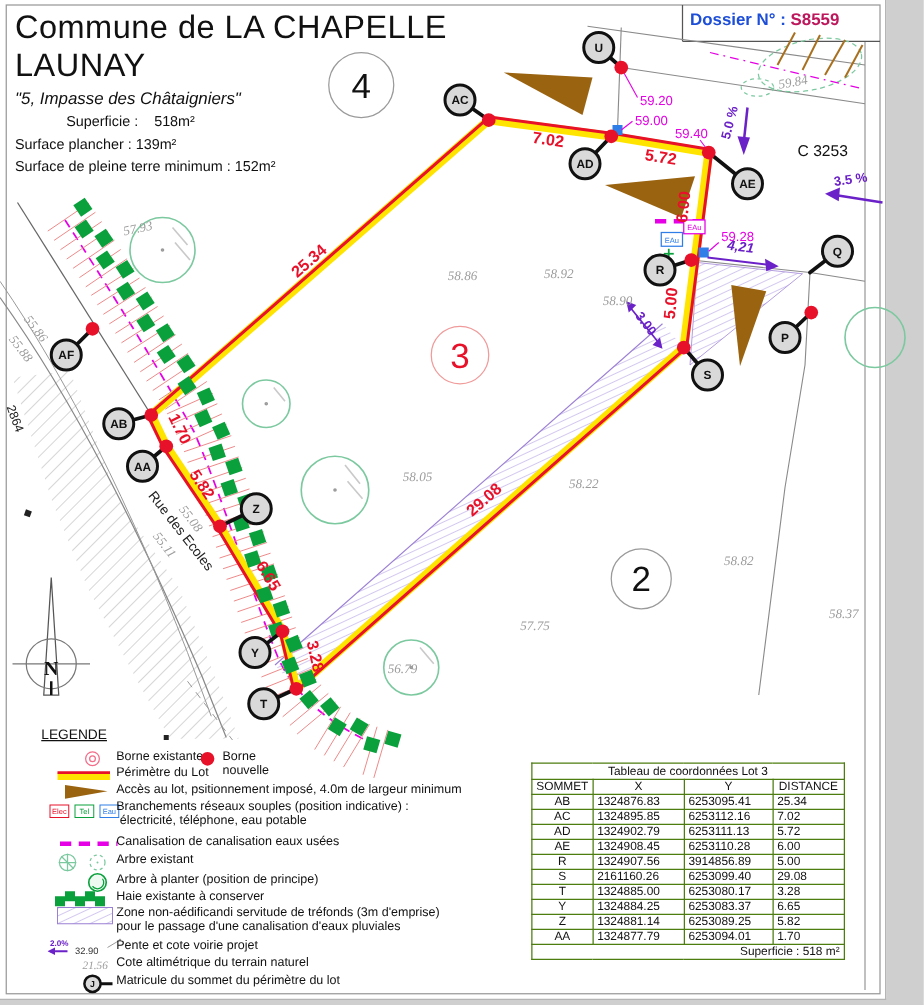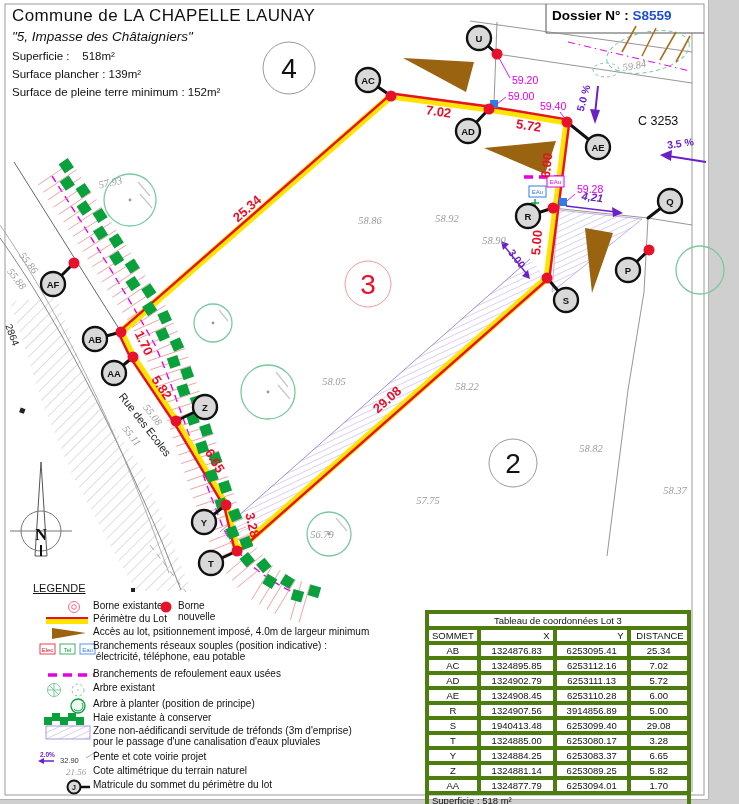--- a/index.html
+++ b/index.html
@@ -14,49 +14,49 @@
   .vtx{fill:#111;font:bold 9.5px "Liberation Sans",sans-serif;text-anchor:middle;}
   .pnum{fill:#111;font:28px "Liberation Sans",sans-serif;text-anchor:middle;}
   .pnum3{fill:#e8112a;font:28px "Liberation Sans",sans-serif;text-anchor:middle;}
   .small-black{fill:#222;font:10px "Liberation Sans",sans-serif;text-anchor:middle;}
   .street-name{fill:#222;font:11px "Liberation Sans",sans-serif;text-anchor:middle;}
   .cref{fill:#111;font:12.5px "Liberation Sans",sans-serif;}
   .tiny{font:6px "Liberation Sans",sans-serif;text-anchor:middle;}
 
   
   #hdr{position:absolute;left:12px;top:6px;width:430px;color:#111;}
-  #hdr .t1{font-size:17px;letter-spacing:.4px;}
+  #hdr .t1{font-size:26px;letter-spacing:.4px;}
   #hdr .t2{font-style:italic;font-size:13.5px;margin-top:3px;}
   #hdr .t3{font-weight:bold;font-size:18px;margin-top:6px;}
   #hdr .t4{font-size:11.5px;margin-top:6px;}
-  .pre{white-space:pre;}
+  .pre{white-space:pre;margin-left:41px;}
   #dossier{position:absolute;left:552px;top:8px;font-size:13.5px;font-weight:bold;white-space:pre;}
-  #dossier .lbl{color:#000000;}
-  #dossier .val{color:#1d4ed8;}
+  #dossier .lbl{color:#1d4ed8;}
+  #dossier .val{color:#be185d;}
 
   
   #legend{position:absolute;left:18px;top:578px;width:410px;font-size:10px;color:#111;}
   #legend .lg-title{position:absolute;left:15px;top:4px;font-size:11px;text-decoration:underline;}
   .lg-row{position:absolute;left:0;height:14px;}
   .lg-sym{position:absolute;left:20px;width:64px;height:16px;}
   .lg-txt{position:absolute;left:75px;top:1px;white-space:pre;}
   .lg-txt2{position:absolute;left:75px;top:12px;white-space:pre;}
   .lg-sym2{position:absolute;left:138px;width:22px;height:16px;}
   .lg-txtB{position:absolute;left:160px;top:1px;}
 
   
   #coord-wrap{position:absolute;left:425px;top:610px;}
   table.coord{border-collapse:collapse;font-size:9.5px;color:#111;}
-  table.coord td,table.coord th{border:4px solid #4d7c0f;padding:0 3px;height:11px;line-height:11px;font-weight:normal;}
+  table.coord td,table.coord th{border:1px solid #4d7c0f;padding:0 3px;height:11px;line-height:11px;font-weight:normal;}
   table.coord .t-title td{text-align:center;height:12px;}
-  table.coord th{text-align:right;}
+  table.coord th{text-align:center;}
   td.c{text-align:center;width:40px;}
-  td.n{text-align:center;}
+  td.n{text-align:left;}
   td.x{width:66px;} td.y{width:64px;} td.d{width:50px;}
-  table.coord .t-foot td{text-align:left;}
+  table.coord .t-foot td{text-align:right;}
 
   #foot{position:absolute;left:438px;top:769px;font-size:10px;color:#111;line-height:14.5px;}
 </style>
 </head>
 <body>
 
 <div id="paper"></div>
 
 <svg id="plan-svg" width="739" height="804" viewBox="0 0 739 804" style="position:absolute;left:0;top:0;">
   <defs>
@@ -478,21 +478,21 @@
           <text x="49.5" y="12.5" class="tiny" fill="#2f7ee8">Eau</text>
     </svg></span>
     <span class="lg-txt">Branchements réseaux souples (position indicative) :</span>
     <span class="lg-txt2"> électricité, téléphone, eau potable</span>
   </div>
 
   <div class="lg-row" style="top:89px">
     <span class="lg-sym"><svg width="64" height="16">
           <line x1="10" y1="8" x2="56" y2="8" stroke="#e500e5" stroke-width="3.5" stroke-dasharray="9 6"></line>
         </svg></span>
-    <span class="lg-txt">Branchements de refoulement eaux usées</span>
+    <span class="lg-txt">Canalisation de canalisation eaux usées</span>
   </div>
 
   <div class="lg-row" style="top:103px">
     <span class="lg-sym"><svg width="64" height="18">
       <circle cx="16" cy="9" r="6.5" fill="none" stroke="#7cc9a0"></circle>
           <line x1="9" y1="9" x2="23" y2="9" stroke="#7cc9a0"></line>
           <line x1="16" y1="2" x2="16" y2="16" stroke="#7cc9a0"></line>
           <line x1="11" y1="4" x2="21" y2="14" stroke="#7cc9a0"></line>
       <circle cx="40" cy="9" r="6" fill="none" stroke="#7cc9a0" stroke-dasharray="2.5 2.5"></circle>
           <circle cx="40" cy="9" r="0.8" fill="#7cc9a0"></circle>
@@ -593,21 +593,21 @@
           <td class="n d">6.00</td>
         </tr>
   <tr>
           <td class="c">R</td>
           <td class="n x">1324907.56</td>
           <td class="n y">3914856.89</td>
           <td class="n d">5.00</td>
         </tr>
   <tr>
           <td class="c">S</td>
-          <td class="n x">1940413.48</td>
+          <td class="n x">2161160.26</td>
           <td class="n y">6253099.40</td>
           <td class="n d">29.08</td>
         </tr>
   <tr>
           <td class="c">T</td>
           <td class="n x">1324885.00</td>
           <td class="n y">6253080.17</td>
           <td class="n d">3.28</td>
         </tr>
   <tr>

